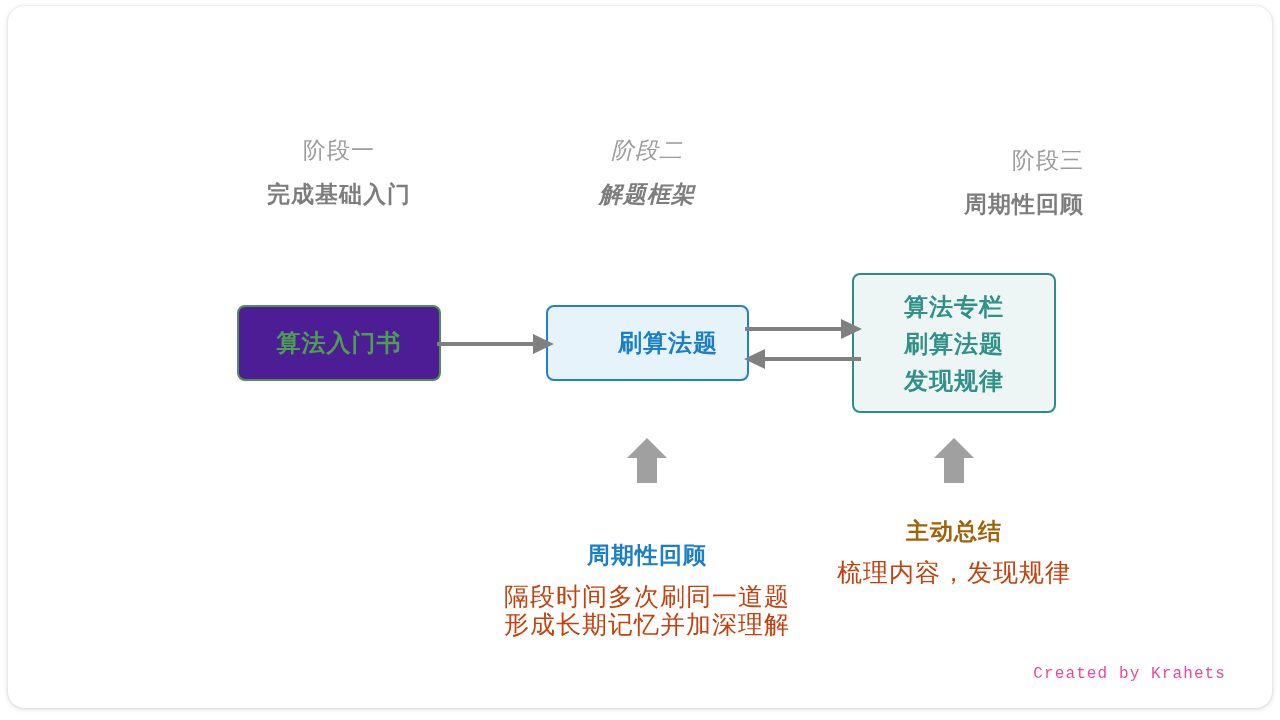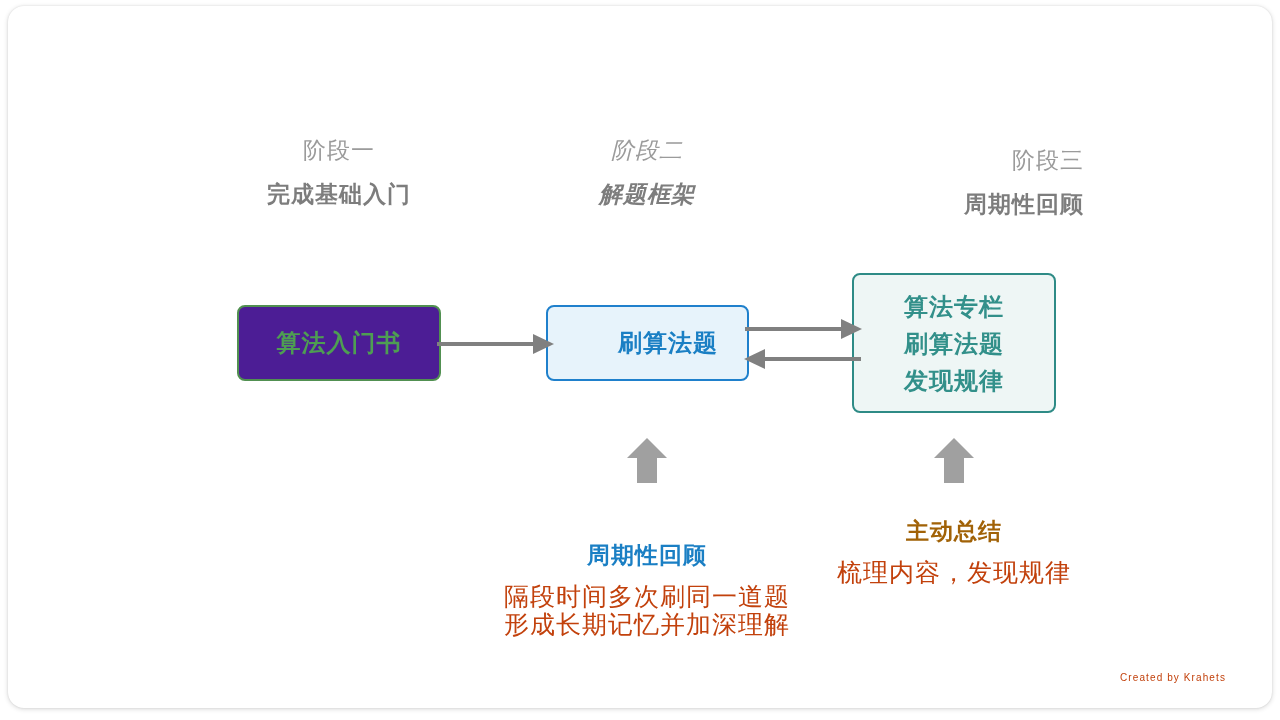--- a/index.html
+++ b/index.html
@@ -128,23 +128,23 @@
   #note-review { left: 489px; top: 534px; }
   #note-review .note-title { color: #1a7fc4; }
   #note-summary { left: 796px; top: 510px; }
   #note-summary .note-title { color: #a16207; }
 
   
   #footer {
     position: absolute;
     right: 46px;
     bottom: 25px;
-    font-family: Liberation Sans, sans-serif;
-    font-size: 10px;
-    color: #c2410c;
+    font-family: Liberation Mono, monospace;
+    font-size: 16px;
+    color: #ec4899;
     letter-spacing: 1.1px;
   }
 </style>
 </head>
 <body>
 
 <div id="card">
 
   <div class="stage" id="stage-1">
     <div class="stage-index">阶段一</div>

